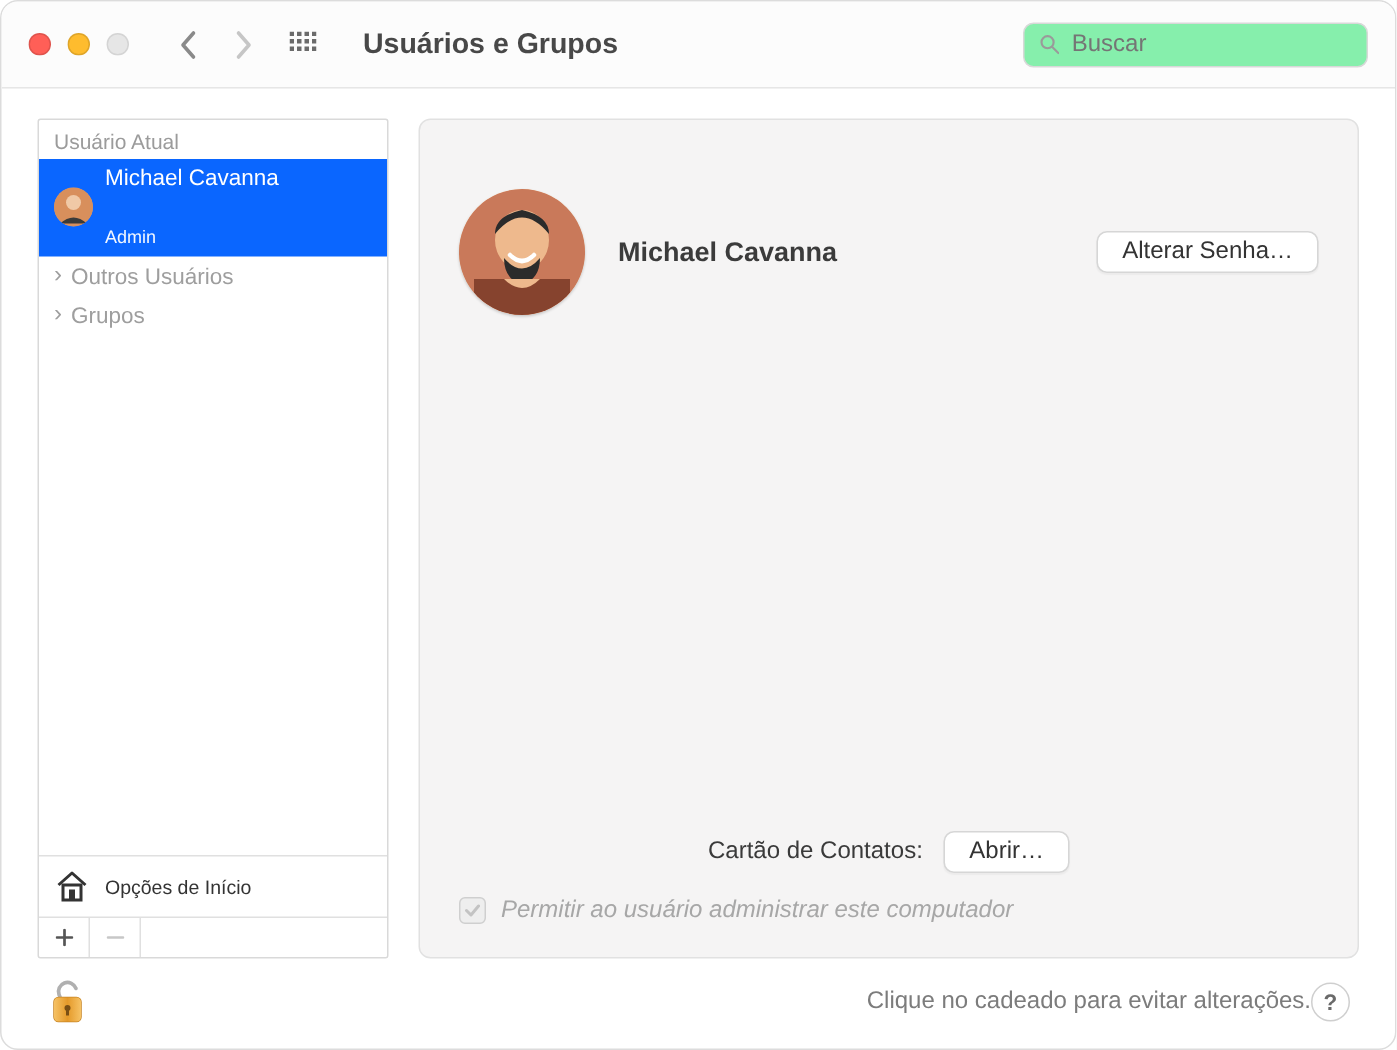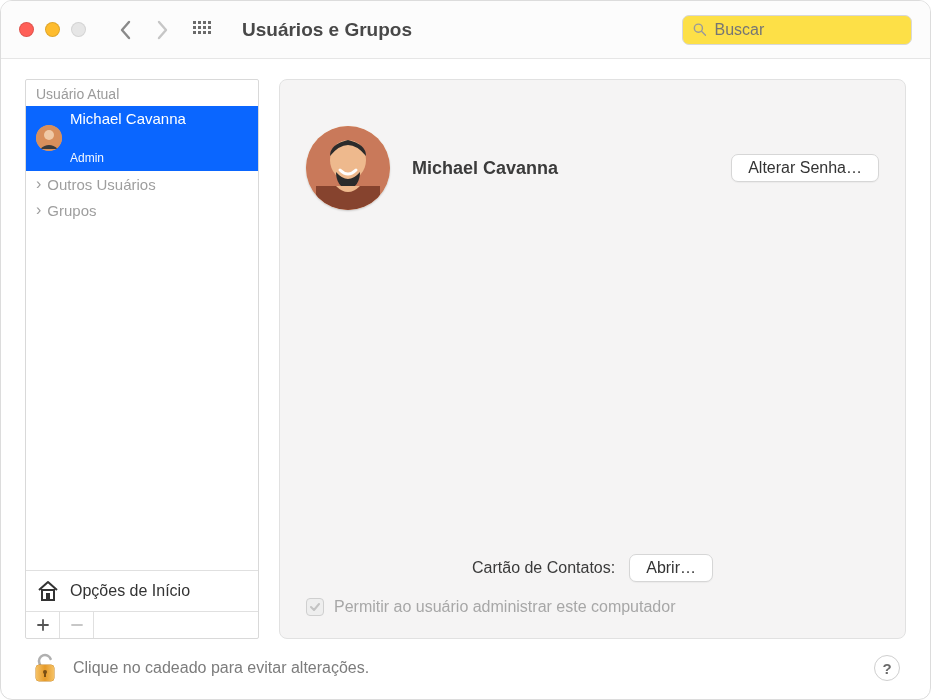--- a/index.html
+++ b/index.html
@@ -44,21 +44,21 @@
   color: #6b6b6b; cursor: pointer; margin: 0 10px 0 4px;
 }
 .title {
   font-size: 19px; font-weight: 700; color: #484848; flex: 0 0 auto; margin-left: 8px;
 }
 .spacer { flex: 1; }
 .searchwrap {
   display: flex; align-items: center; gap: 8px;
   width: 230px; height: 30px;
   border: 1px solid #d8d8d8; border-radius: 7px;
-  padding: 0 10px; color: #9a9a9a; background: #fde047;
+  padding: 0 10px; color: #9a9a9a; background: #86efac;
 }
 .searchwrap input {
   border: none; outline: none; font-size: 16px; color: #555; background: transparent; width: 100%;
 }
 .content {
   flex: 1; display: flex; flex-direction: column;
   padding: 20px 24px 16px 24px;
 }
 .body-row { display: flex; gap: 20px; flex: 1; }
 .sidebar {
@@ -79,21 +79,21 @@
 }
 .sb-user .line1 { font-size: 15px; font-weight: 500; }
 .sb-user .line2 { font-size: 12px; opacity: 0.95; margin-top: 24px; }
 .sb-exp {
   display: flex; align-items: center; gap: 6px;
   padding: 4px 10px; color: #9e9e9e; font-size: 15px; cursor: pointer;
 }
 .sb-exp .chev { font-size: 16px; }
 .sb-login {
   display: flex; align-items: center; gap: 10px;
-  border-top: 1px solid #e0e0e0; padding: 8px 10px; font-size: 16px; color: #333; margin-top: 43px;
+  border-top: 1px solid #e0e0e0; padding: 8px 10px; font-size: 13px; color: #333; margin-top: 43px;
 }
 .house { width: 24px; height: 24px; }
 .sb-pm {
   display: flex; border-top: 1px solid #e0e0e0;
 }
 .pm {
   width: 34px; height: 26px; display: flex; align-items: center; justify-content: center;
   border-right: 1px solid #e0e0e0; color: #555; font-size: 18px; cursor: pointer;
 }
 .pm.disabled { color: #c7c7c7; }
@@ -132,29 +132,29 @@
   text-align: center;
 }
 .grow { flex: 1; }
 .contacts-row {
   display: flex; align-items: center; gap: 14px; justify-content: center;
   margin-top: auto; padding-top: 10px;
 }
 .contacts-label { font-size: 16px; color: #3a3a3a; }
 .admin-row {
   display: flex; align-items: center; gap: 10px; color: #a7a7a7;
-  font-size: 16px; margin-top: 16px;
+  font-size: 16px; margin-top: 16px; font-style: italic;
 }
 .chk {
   width: 18px; height: 18px; border: 1px solid #cfcfcf; border-radius: 4px;
   background: #eee; display: flex; align-items: center; justify-content: center;
 }
 .chk svg { opacity: 0.5; }
 .footer {
-  display: flex; align-items: center; gap: 14px; padding: 14px 6px 0 6px;
+  display: flex; align-items: center; padding: 14px 6px 0 6px; text-align: right;
 }
 .lock { width: 28px; height: 30px; }
 .foot-text { font-size: 16px; color: #7c7c7c; flex: 1; }
 .help {
   width: 26px; height: 26px; border-radius: 50%; border: 1px solid #cfcfcf;
   background: #fff; display: flex; align-items: center; justify-content: center;
   color: #6a6a6a; font-weight: 600; font-size: 15px; cursor: pointer;
 }
 </style>
 </head>

